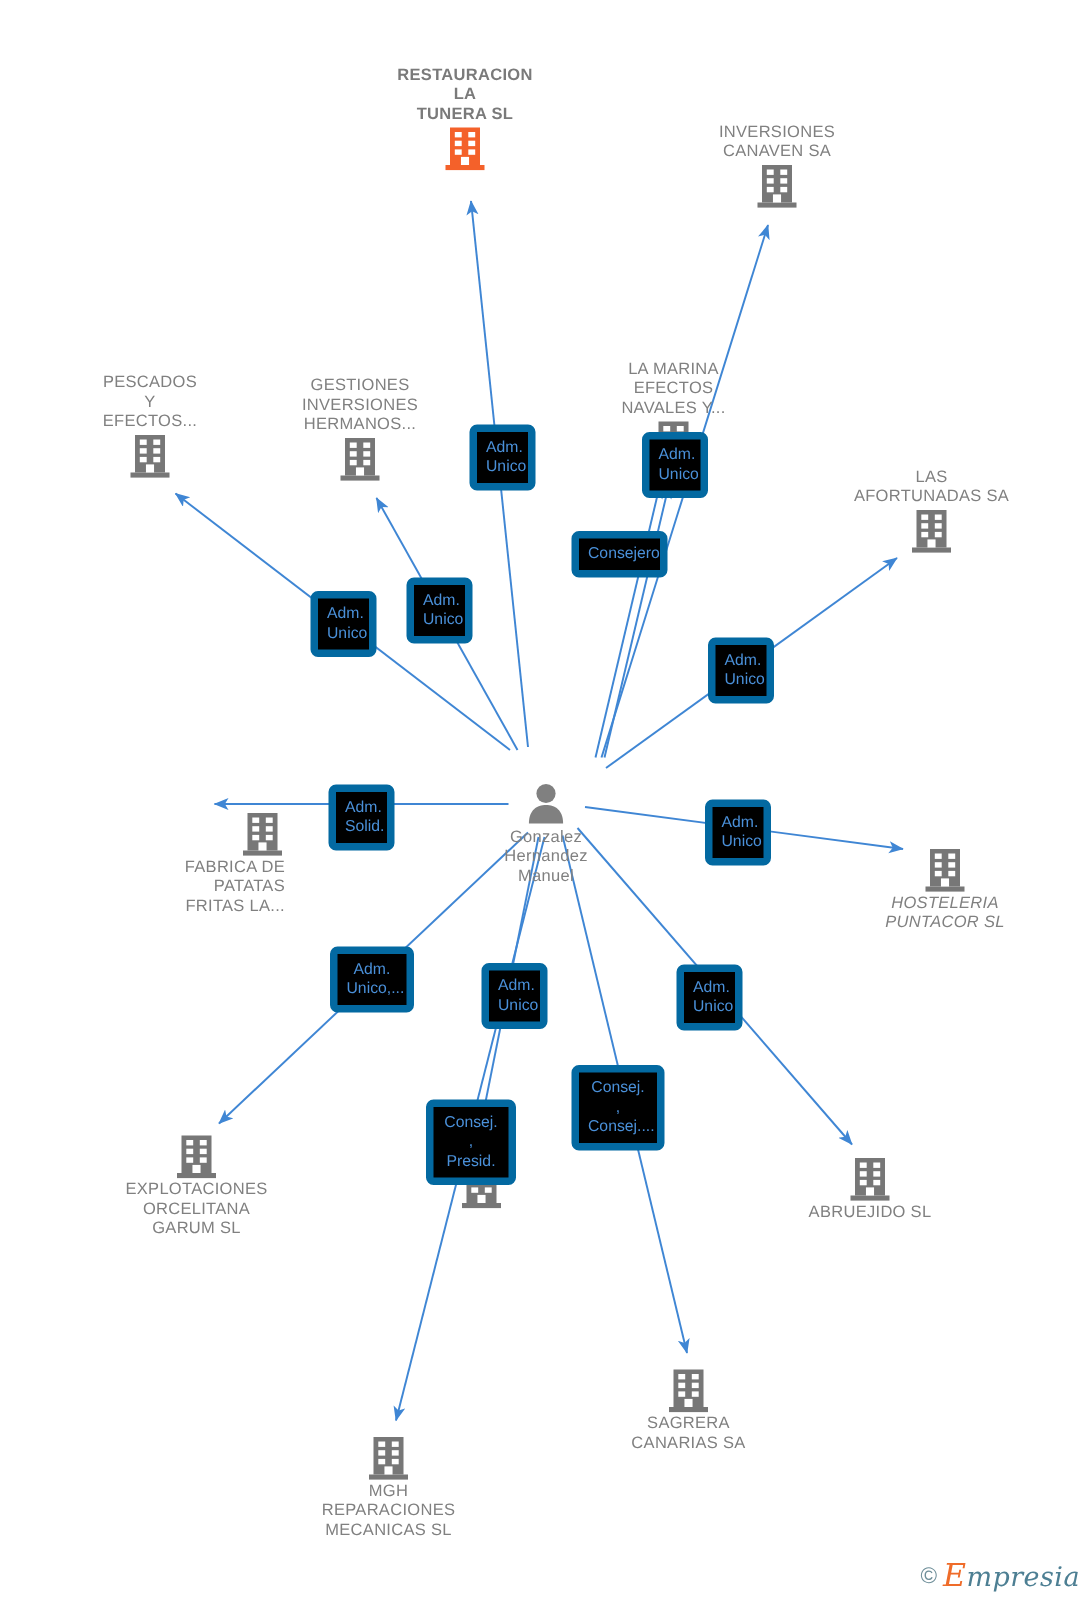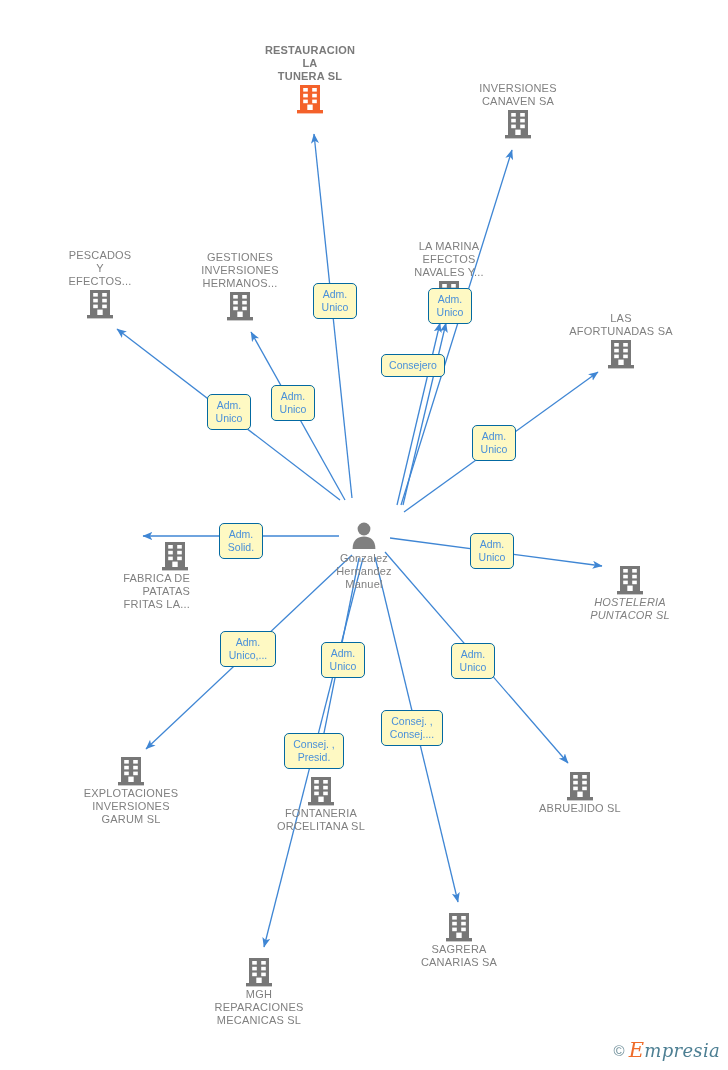--- a/index.html
+++ b/index.html
@@ -37,23 +37,23 @@
     white-space: pre-line;
   }
   .node .label.bold { font-weight: bold; color: #7a7a7a; }
   .node .icon { line-height: 0; }
   .node.below .icon { margin-top: 2px; }
   .node.above .label { margin-top: 1px; text-align: center; }
 
   
   .chip {
     position: absolute;
-    border: 1px solid #0369a1;
+    border: 5px solid #0369a1;
     border-radius: 5px;
-    background: #fef9c3;
+    background: #000000;
     color: #4a90d9;
     font-size: 10.5px;
     line-height: 13px;
     text-align: center;
     padding: 4px 6px 4px 6px;
     white-space: pre-line;
     z-index: 5;
   }
 
   
@@ -252,37 +252,35 @@
             <rect x="2" y="27" width="26" height="3.4" fill="#777777"></rect>
             <rect x="8.2" y="5" width="4.6" height="3.6" fill="#ffffff"></rect>
             <rect x="17.2" y="5" width="4.6" height="3.6" fill="#ffffff"></rect>
             <rect x="8.2" y="10.8" width="4.6" height="3.6" fill="#ffffff"></rect>
             <rect x="17.2" y="10.8" width="4.6" height="3.6" fill="#ffffff"></rect>
             <rect x="8.2" y="16.6" width="4.6" height="3.6" fill="#ffffff"></rect>
             <rect x="17.2" y="16.6" width="4.6" height="3.6" fill="#ffffff"></rect>
             <rect x="12.3" y="21.6" width="5.4" height="5.4" fill="#ffffff"></rect>
           </svg></div>
         <div class="label">EXPLOTACIONES
-INVERSIONES
+ORCELITANA
 GARUM  SL</div>
       </div>
       <div class="node below" style="left: 321px; top: 773px;">
         <div class="icon"><svg width="30" height="32" viewBox="0 0 30 32">
             <rect x="5" y="2" width="20" height="25" fill="#777777"></rect>
             <rect x="2" y="27" width="26" height="3.4" fill="#777777"></rect>
             <rect x="8.2" y="5" width="4.6" height="3.6" fill="#ffffff"></rect>
             <rect x="17.2" y="5" width="4.6" height="3.6" fill="#ffffff"></rect>
             <rect x="8.2" y="10.8" width="4.6" height="3.6" fill="#ffffff"></rect>
             <rect x="17.2" y="10.8" width="4.6" height="3.6" fill="#ffffff"></rect>
             <rect x="8.2" y="16.6" width="4.6" height="3.6" fill="#ffffff"></rect>
             <rect x="17.2" y="16.6" width="4.6" height="3.6" fill="#ffffff"></rect>
             <rect x="12.3" y="21.6" width="5.4" height="5.4" fill="#ffffff"></rect>
           </svg></div>
-        <div class="label">FONTANERIA
-ORCELITANA SL</div>
       </div>
       <div class="node below" style="left: 580px; top: 768px;">
         <div class="icon"><svg width="30" height="32" viewBox="0 0 30 32">
             <rect x="5" y="2" width="20" height="25" fill="#777777"></rect>
             <rect x="2" y="27" width="26" height="3.4" fill="#777777"></rect>
             <rect x="8.2" y="5" width="4.6" height="3.6" fill="#ffffff"></rect>
             <rect x="17.2" y="5" width="4.6" height="3.6" fill="#ffffff"></rect>
             <rect x="8.2" y="10.8" width="4.6" height="3.6" fill="#ffffff"></rect>
             <rect x="17.2" y="10.8" width="4.6" height="3.6" fill="#ffffff"></rect>
             <rect x="8.2" y="16.6" width="4.6" height="3.6" fill="#ffffff"></rect>

